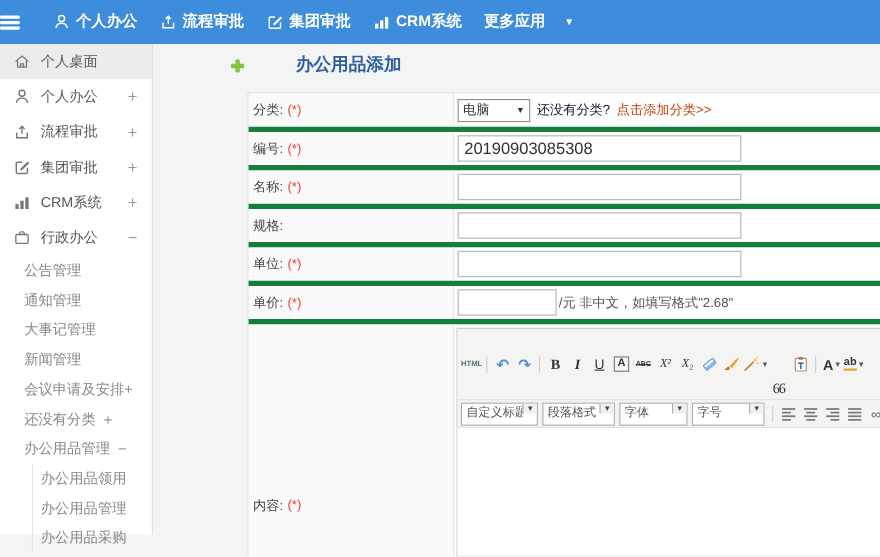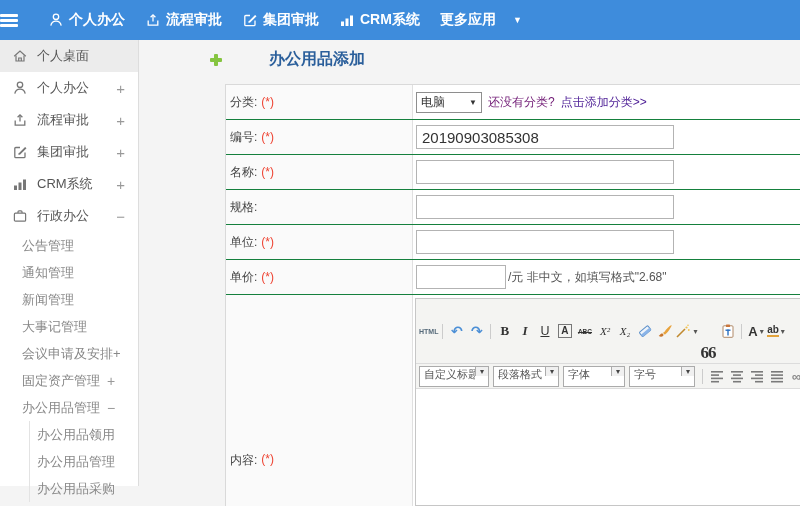--- a/index.html
+++ b/index.html
@@ -36,31 +36,31 @@
   
   .page-title { position:absolute; left:210px; top:49px; display:flex; align-items:center; gap:7px; }
   .plus { position:relative; width:12px; height:12px; }
   .plus::before { content:""; position:absolute; left:4px; top:0; width:4px; height:12px; background:#85c440; border-radius:1px; }
   .plus::after  { content:""; position:absolute; left:0; top:4px; width:12px; height:4px; background:#85c440; border-radius:1px; }
   .title-text { font-size:16px; font-weight:bold; color:#2b5f9b;margin-left:40px; }
 
   .form { position:absolute; left:225px; top:84px; right:0; bottom:0;
     border-top:1px solid #d9d9d9; border-left:1px solid #d9d9d9;
     display:flex; flex-direction:column; background:#fff; }
-  .frow { flex:0 0 35px; display:flex; border-bottom:1px solid #15803d; }
+  .frow { flex:0 0 35px; display:flex; border-bottom:5px solid #15803d; }
   .frow.content-row { flex:1 1 auto; border-bottom:none; }
   .lcell { width:187px; flex:none; border-right:1px solid #e0e0e0; background:#fafafa;
     display:flex; align-items:center; gap:4px; padding-left:4px; font-size:12px; color:#444; }
   .content-row .lcell { align-items:flex-start; padding-top:157px; }
   .vcell { flex:1; display:flex; align-items:center; gap:6px; padding-left:3px;
     font-size:12px; color:#555; background:#fff; overflow:hidden; }
   .content-row .vcell { align-items:stretch; padding:3px 3px 0 2px; }
   .req { color:#ee4433; }
-  .hint { color:#701a75; }
-  .link { color:#4c1d95; cursor:pointer; }
+  .hint { color:#0f172a; }
+  .link { color:#c2410c; cursor:pointer; }
   .txt { width:258px; height:24px; border:1px solid #b3b3b3; background:#fff;
     font-size:15px; color:#333; padding:0 5px; font-family:"Liberation Sans",sans-serif; }
   .txt.small { width:90px; }
   .sel { width:66px; height:21px; border:1px solid #8e8e8e; background:#fff; cursor:pointer;
     display:flex; align-items:center; justify-content:space-between; padding:0 4px; font-size:12px; color:#333; }
   .sel .sarr { font-size:8px; color:#333; }
 
   
   .editor { flex:1; border:1px solid #c6c6c6; background:#fff; display:flex; flex-direction:column; }
   .tbar { flex:0 0 25px; background:#f4f4f2; border-bottom:1px solid #dcdcdc;
@@ -69,21 +69,21 @@
     font-size:12px; color:#333; cursor:pointer; flex:none; }
   .sep { width:1px; height:15px; background:#ccc; margin:0 3px; flex:none; }
   .bHTML { font-size:7px; font-weight:bold; color:#566a7a; letter-spacing:0; }
   .undo,.redo { color:#4c8fd6; font-weight:bold; font-size:14px; }
   .gB { font-weight:bold; font-family:"Liberation Serif",serif; font-size:13px; }
   .gI { font-style:italic; font-family:"Liberation Serif",serif; font-weight:bold; font-size:13px; }
   .gU { text-decoration:underline; font-size:12.5px; }
   .gAbox { border:1px solid #777; font-size:10px; font-weight:bold; padding:0 2px; line-height:12px; }
   .gABC { font-size:6.5px; font-weight:bold; text-decoration:line-through; }
   .gXs { font-size:11px; font-family:"Liberation Serif",serif; font-style:italic; }
-  .g66 { font-family:"Liberation Serif",serif; font-weight:bold; font-size:17px; letter-spacing:-1px;margin-top:44px; }
+  .g66 { font-family:"Liberation Serif",serif; font-weight:normal; font-size:13px; letter-spacing:-1px;margin-top:44px; }
   .gA { font-size:13px; font-weight:bold; }
   .gab { font-size:10px; font-weight:bold; line-height:10px; border-bottom:2px solid #e2a33c; }
   .glink { font-size:13px; color:#888; font-weight:bold; }
   .dar { font-size:8px; color:#555; margin-left:2px; }
   .ddl { height:21px; border:1px solid #ababab; background:#fff; display:flex; align-items:flex-start;
     margin-right:3px; cursor:pointer; flex:none; }
   .ddl .dtext { padding:0 4px; font-size:11px; color:#555; display:flex; align-items:center;
     overflow:hidden; white-space:nowrap; flex:1; }
   .ddl .darr { width:13px; border-left:1px solid #ababab; background:#f0f0f0;
     display:flex; align-items:center; justify-content:center; font-size:8px; color:#444; flex:none; }
@@ -210,30 +210,30 @@
       <span>行政办公</span>
       <span class="exp">−</span>
     </div>
     <div class="s2">
         <span>公告管理</span>
       </div>
     <div class="s2">
         <span>通知管理</span>
       </div>
     <div class="s2">
+        <span>大事记管理</span>
+      </div>
+    <div class="s2">
         <span>新闻管理</span>
       </div>
     <div class="s2">
-        <span>大事记管理</span>
-      </div>
-    <div class="s2">
         <span>会议申请及安排+</span>
       </div>
     <div class="s2">
-      <span>固定资产管理</span>
+      <span>还没有分类</span>
       <span class="exp">+</span>
     </div>
     <div class="s2">
       <span>办公用品管理</span>
       <span class="exp">−</span>
     </div>
     <div class="s3wrap">
       <div class="s3">
           <span>办公用品领用</span>
         </div>

